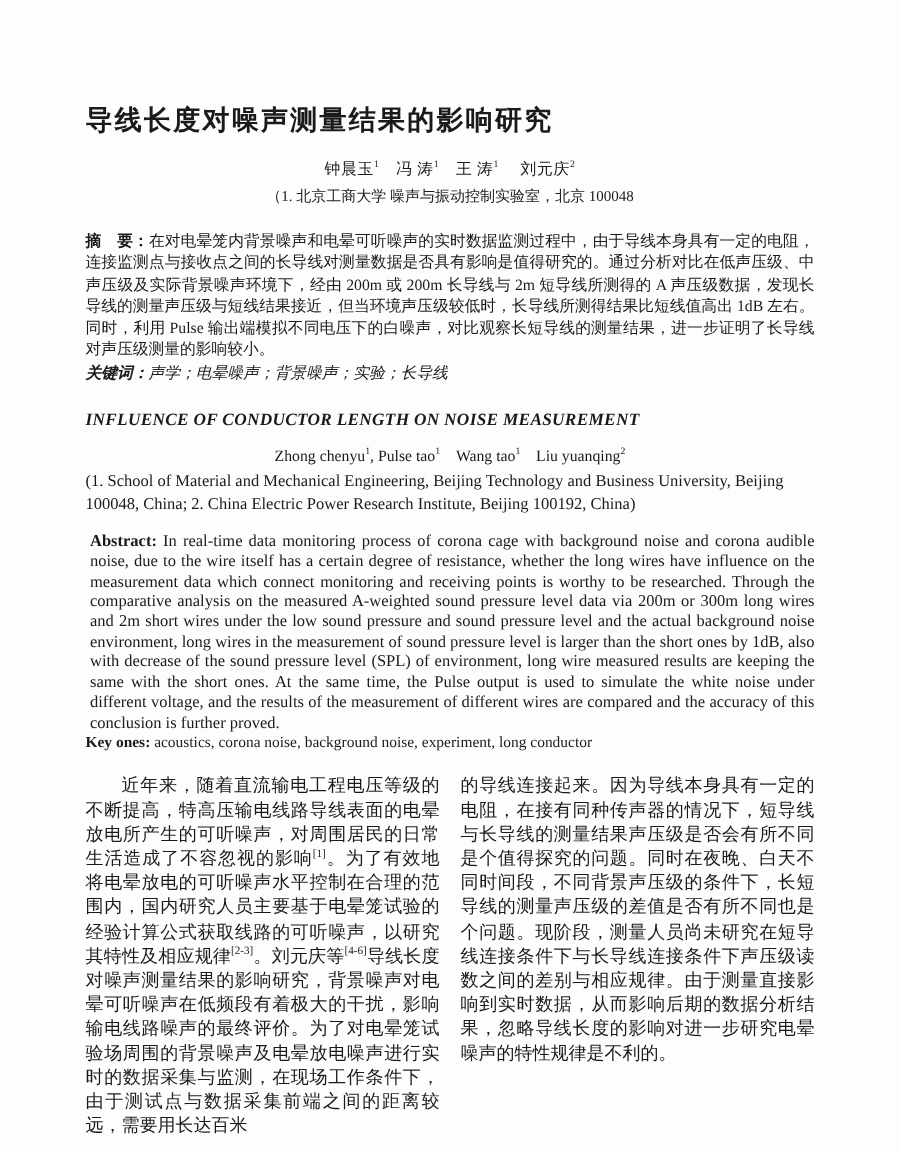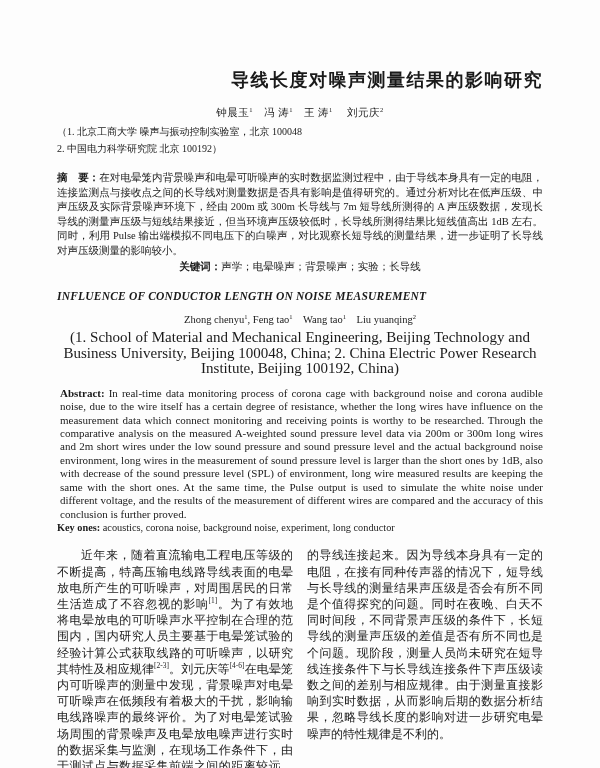--- a/index.html
+++ b/index.html
@@ -15,46 +15,48 @@
     overflow: hidden;
     font-family: "Liberation Serif", "DejaVu Serif", serif;
   }
   sup { font-size: 0.62em; line-height: 0; vertical-align: super; }
 
   .title-cn {
     margin: 0;
     font-family: "Liberation Sans", "DejaVu Sans", sans-serif;
     font-size: 18px;
     font-weight: bold;
-    text-align: right;
+    text-align: left;
     letter-spacing: 1.5px;
   }
   .authors-cn {
     margin-top: 14px;
     font-size: 10.5px;
     text-align: center;
     letter-spacing: 0.5px;
   }
   .affil-cn {
     font-size: 10px;
     line-height: 16.5px;
+    text-align: center;
   }
   .affil-cn.first { margin-top: 4px; }
 
   .abstract-cn {
     margin: 13px 0 0 0;
     font-size: 10.5px;
     line-height: 14.6px;
     text-align: justify;
   }
   .keywords-cn {
     margin: 0;
     font-size: 10.5px;
     line-height: 14.8px;
-    text-align: center;
+    text-align: left;
+    font-style: italic;
   }
   .abstract-cn b, .keywords-cn b {
     font-family: "Liberation Sans", "DejaVu Sans", sans-serif;
     font-weight: bold;
   }
 
   .title-en {
     margin: 16px 0 0 0;
     font-size: 11.5px;
     font-weight: bold;
@@ -62,23 +64,22 @@
     letter-spacing: 0.2px;
     font-style: italic;
   }
   .authors-en {
     margin-top: 11px;
     font-size: 10.5px;
     text-align: center;
   }
   .affil-en {
     margin-top: 3px;
-    font-size: 15px;
+    font-size: 11px;
     line-height: 15.5px;
-    text-align: center;
   }
   .abstract-en {
     margin: 10px 0 0 3px;
     font-size: 11px;
     line-height: 13.4px;
     text-align: justify;
   }
   .keywords-en {
     margin: 0;
     font-size: 10.3px;
@@ -103,44 +104,43 @@
 </head>
 <body>
 
 <div class="page">
 
   <h1 class="title-cn">导线长度对噪声测量结果的影响研究</h1>
 
   <div class="authors-cn"><span>钟晨玉</span><sup>1</sup><span>　冯 涛</span><sup>1</sup><span>　王 涛</span><sup>1</sup><span>　 刘元庆</span><sup>2</sup></div>
 
   <div class="affil-cn first">（1. 北京工商大学 噪声与振动控制实验室，北京 100048</div>
-  <div class="affil-cn">2. 中国电力科学研究院 北京 100192）</div>
 
   <p class="abstract-cn">
-    <b>摘　要：</b><span>在对电晕笼内背景噪声和电晕可听噪声的实时数据监测过程中，由于导线本身具有一定的电阻，连接监测点与接收点之间的长导线对测量数据是否具有影响是值得研究的。通过分析对比在低声压级、中声压级及实际背景噪声环境下，经由 200m 或 300m 长导线与 7m 短导线所测得的 A 声压级数据，发现长导线的测量声压级与短线结果接近，但当环境声压级较低时，长导线所测得结果比短线值高出 1dB 左右。同时，利用 Pulse 输出端模拟不同电压下的白噪声，对比观察长短导线的测量结果，进一步证明了长导线对声压级测量的影响较小。</span>
+    <b>摘　要：</b><span>在对电晕笼内背景噪声和电晕可听噪声的实时数据监测过程中，由于导线本身具有一定的电阻，连接监测点与接收点之间的长导线对测量数据是否具有影响是值得研究的。通过分析对比在低声压级、中声压级及实际背景噪声环境下，经由 200m 或 200m 长导线与 2m 短导线所测得的 A 声压级数据，发现长导线的测量声压级与短线结果接近，但当环境声压级较低时，长导线所测得结果比短线值高出 1dB 左右。同时，利用 Pulse 输出端模拟不同电压下的白噪声，对比观察长短导线的测量结果，进一步证明了长导线对声压级测量的影响较小。</span>
   </p>
   <p class="keywords-cn">
     <b>关键词：</b><span>声学；电晕噪声；背景噪声；实验；长导线</span>
   </p>
 
   <h2 class="title-en">INFLUENCE OF CONDUCTOR LENGTH ON NOISE MEASUREMENT</h2>
 
-  <div class="authors-en"><span>Zhong chenyu</span><sup>1</sup><span>, Feng tao</span><sup>1</sup><span>　Wang tao</span><sup>1</sup><span>　Liu yuanqing</span><sup>2</sup></div>
+  <div class="authors-en"><span>Zhong chenyu</span><sup>1</sup><span>, Pulse tao</span><sup>1</sup><span>　Wang tao</span><sup>1</sup><span>　Liu yuanqing</span><sup>2</sup></div>
 
   <div class="affil-en">(1. School of Material and Mechanical Engineering, Beijing Technology and Business University, Beijing 100048, China; 2. China Electric Power Research Institute, Beijing 100192, China)</div>
 
   <p class="abstract-en">
     <b>Abstract:</b><span> In real-time data monitoring process of corona cage with background noise and corona audible noise, due to the wire itself has a certain degree of resistance, whether the long wires have influence on the measurement data which connect monitoring and receiving points is worthy to be researched. Through the comparative analysis on the measured A-weighted sound pressure level data via 200m or 300m long wires and 2m short wires under the low sound pressure and sound pressure level and the actual background noise environment, long wires in the measurement of sound pressure level is larger than the short ones by 1dB, also with decrease of the sound pressure level (SPL) of environment, long wire measured results are keeping the same with the short ones. At the same time, the Pulse output is used to simulate the white noise under different voltage, and the results of the measurement of different wires are compared and the accuracy of this conclusion is further proved.</span>
   </p>
   <p class="keywords-en">
     <b>Key ones:</b><span> acoustics, corona noise, background noise, experiment, long conductor</span>
   </p>
 
   <div class="columns">
     <div class="col">
-      <p class="indent"><span>近年来，随着直流输电工程电压等级的不断提高，特高压输电线路导线表面的电晕放电所产生的可听噪声，对周围居民的日常生活造成了不容忽视的影响</span><sup>[1]</sup><span>。为了有效地将电晕放电的可听噪声水平控制在合理的范围内，国内研究人员主要基于电晕笼试验的经验计算公式获取线路的可听噪声，以研究其特性及相应规律</span><sup>[2-3]</sup><span>。刘元庆等</span><sup>[4-6]</sup><span>在电晕笼内可听噪声的测量中发现，背景噪声对电晕可听噪声在低频段有着极大的干扰，影响输电线路噪声的最终评价。为了对电晕笼试验场周围的背景噪声及电晕放电噪声进行实时的数据采集与监测，在现场工作条件下，由于测试点与数据采集前端之间的距离较远，需要用长达百米</span></p>
+      <p class="indent"><span>近年来，随着直流输电工程电压等级的不断提高，特高压输电线路导线表面的电晕放电所产生的可听噪声，对周围居民的日常生活造成了不容忽视的影响</span><sup>[1]</sup><span>。为了有效地将电晕放电的可听噪声水平控制在合理的范围内，国内研究人员主要基于电晕笼试验的经验计算公式获取线路的可听噪声，以研究其特性及相应规律</span><sup>[2-3]</sup><span>。刘元庆等</span><sup>[4-6]</sup><span>导线长度对噪声测量结果的影响研究，背景噪声对电晕可听噪声在低频段有着极大的干扰，影响输电线路噪声的最终评价。为了对电晕笼试验场周围的背景噪声及电晕放电噪声进行实时的数据采集与监测，在现场工作条件下，由于测试点与数据采集前端之间的距离较远，需要用长达百米</span></p>
     </div>
     <div class="col">
       <p class="noindent">的导线连接起来。因为导线本身具有一定的电阻，在接有同种传声器的情况下，短导线与长导线的测量结果声压级是否会有所不同是个值得探究的问题。同时在夜晚、白天不同时间段，不同背景声压级的条件下，长短导线的测量声压级的差值是否有所不同也是个问题。现阶段，测量人员尚未研究在短导线连接条件下与长导线连接条件下声压级读数之间的差别与相应规律。由于测量直接影响到实时数据，从而影响后期的数据分析结果，忽略导线长度的影响对进一步研究电晕噪声的特性规律是不利的。</p>
     </div>
   </div>
 
 </div>
 
 </body></html>

